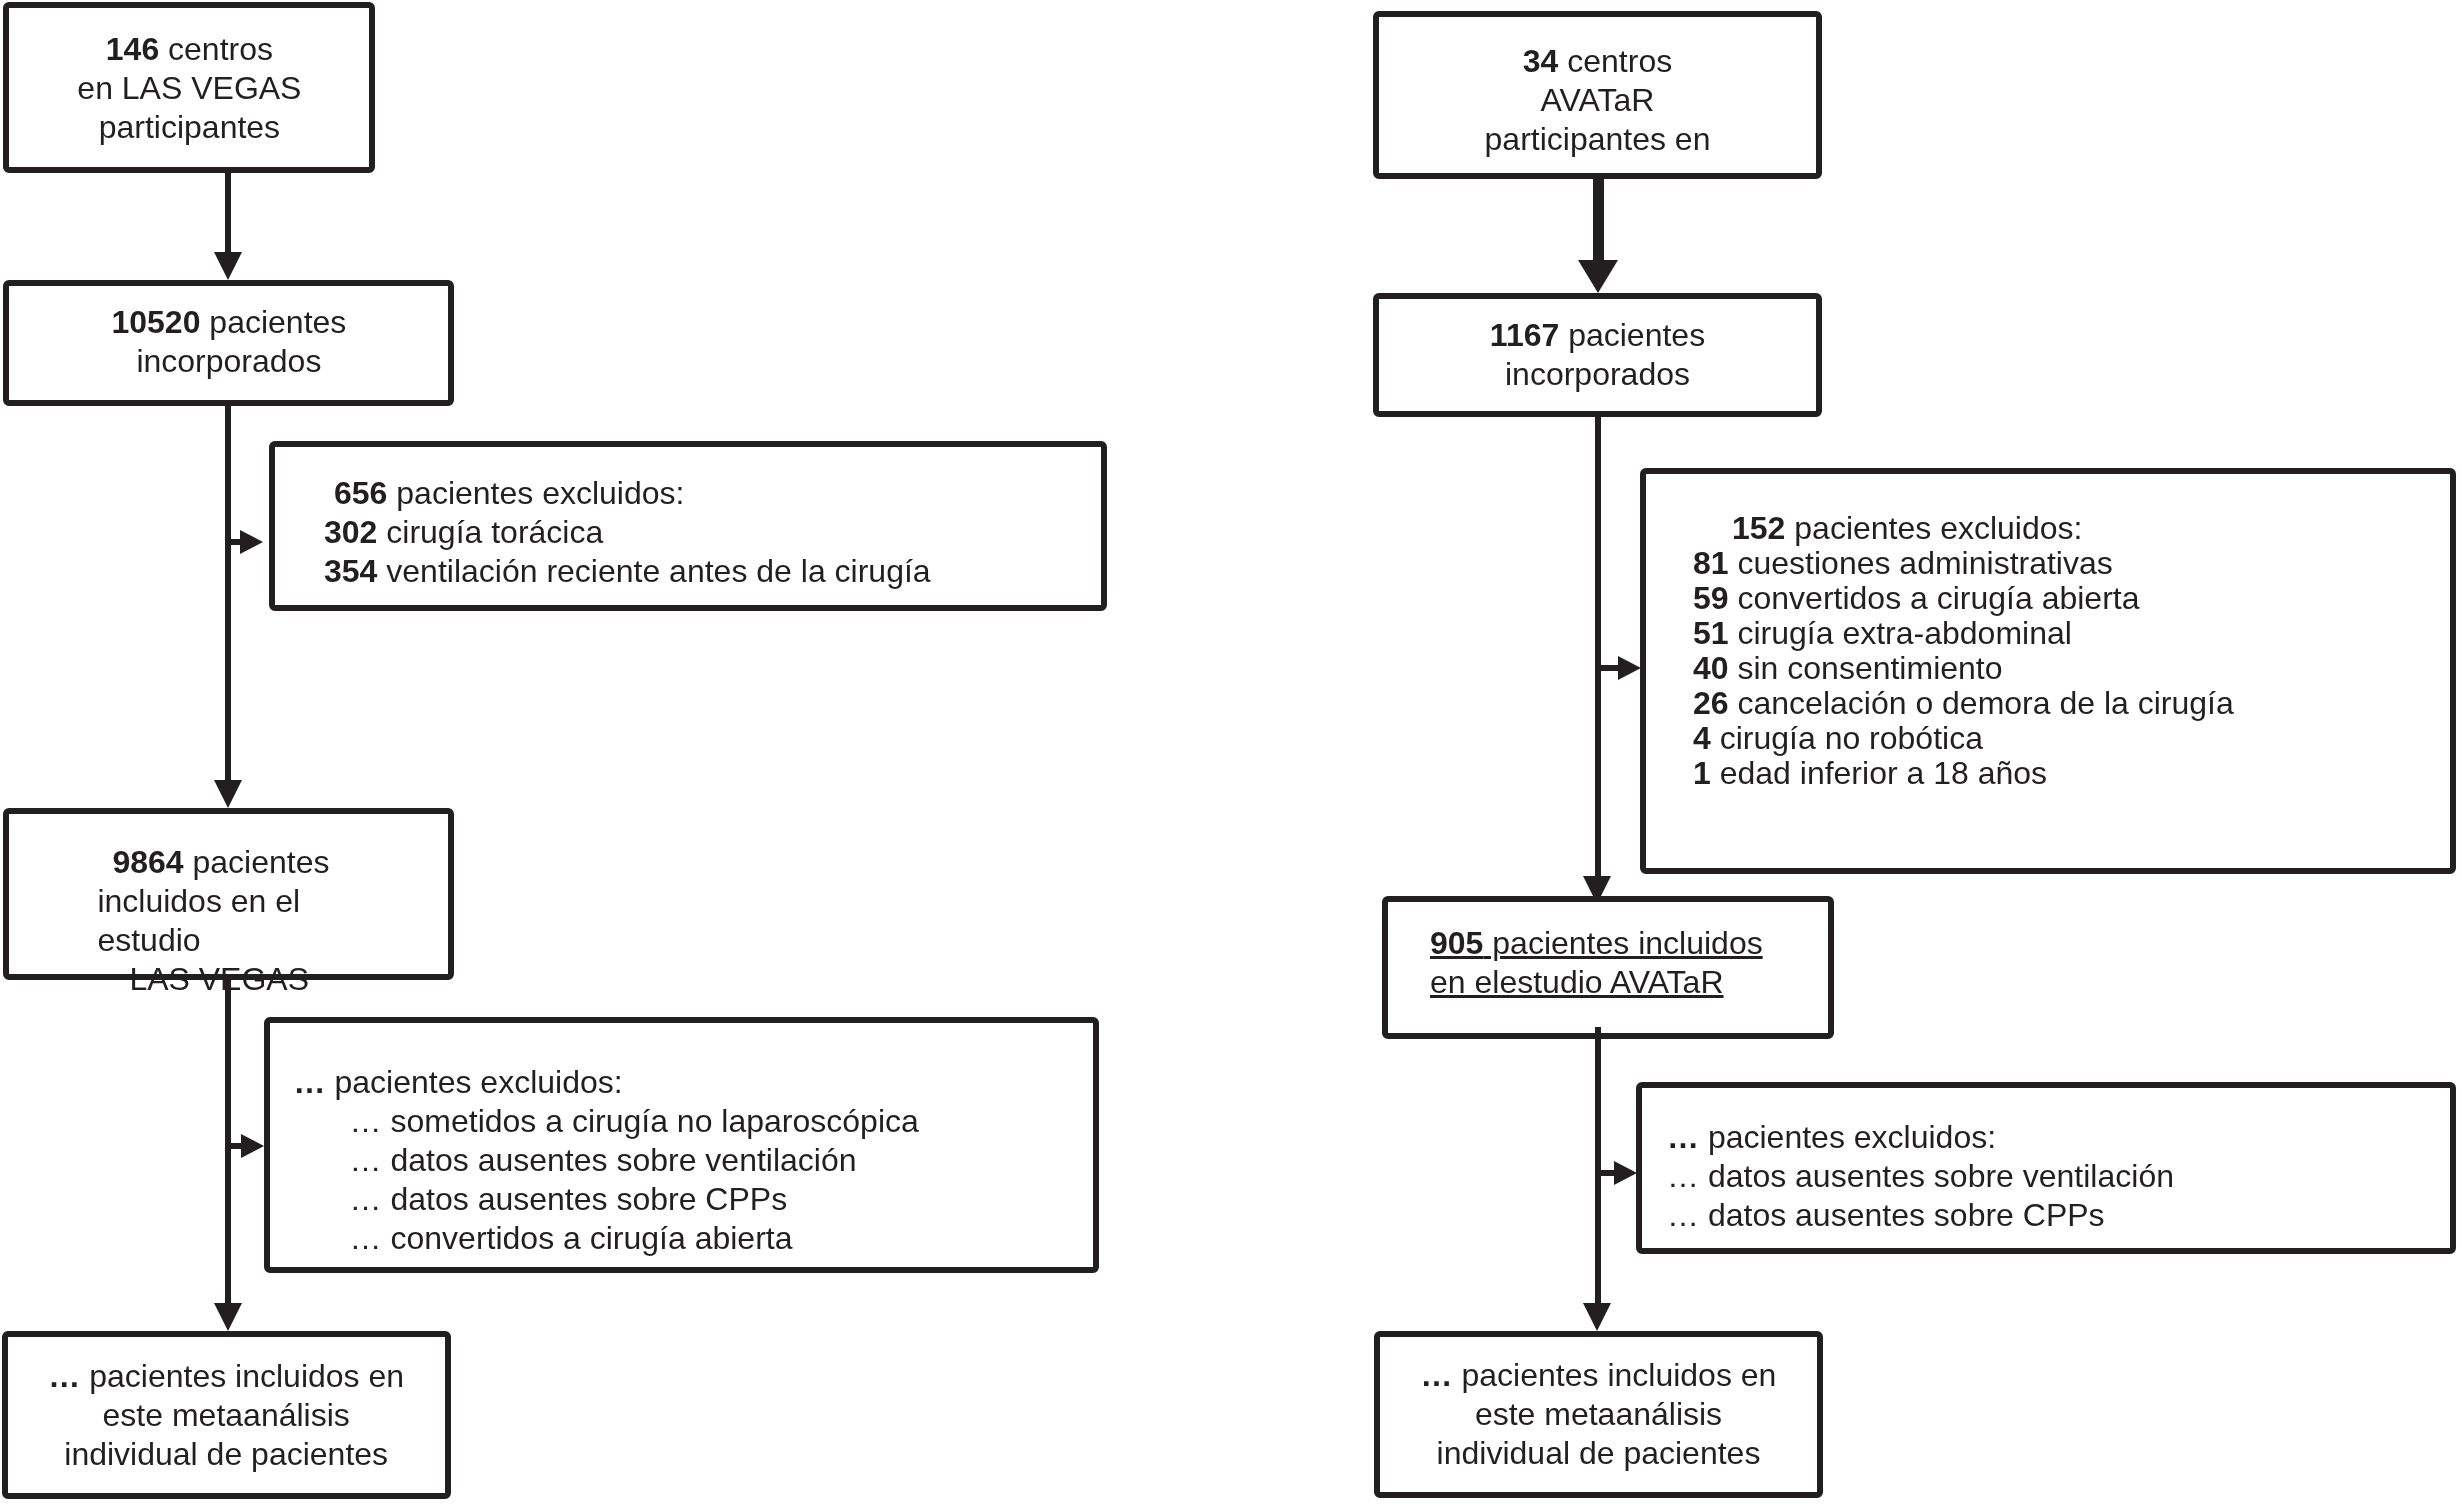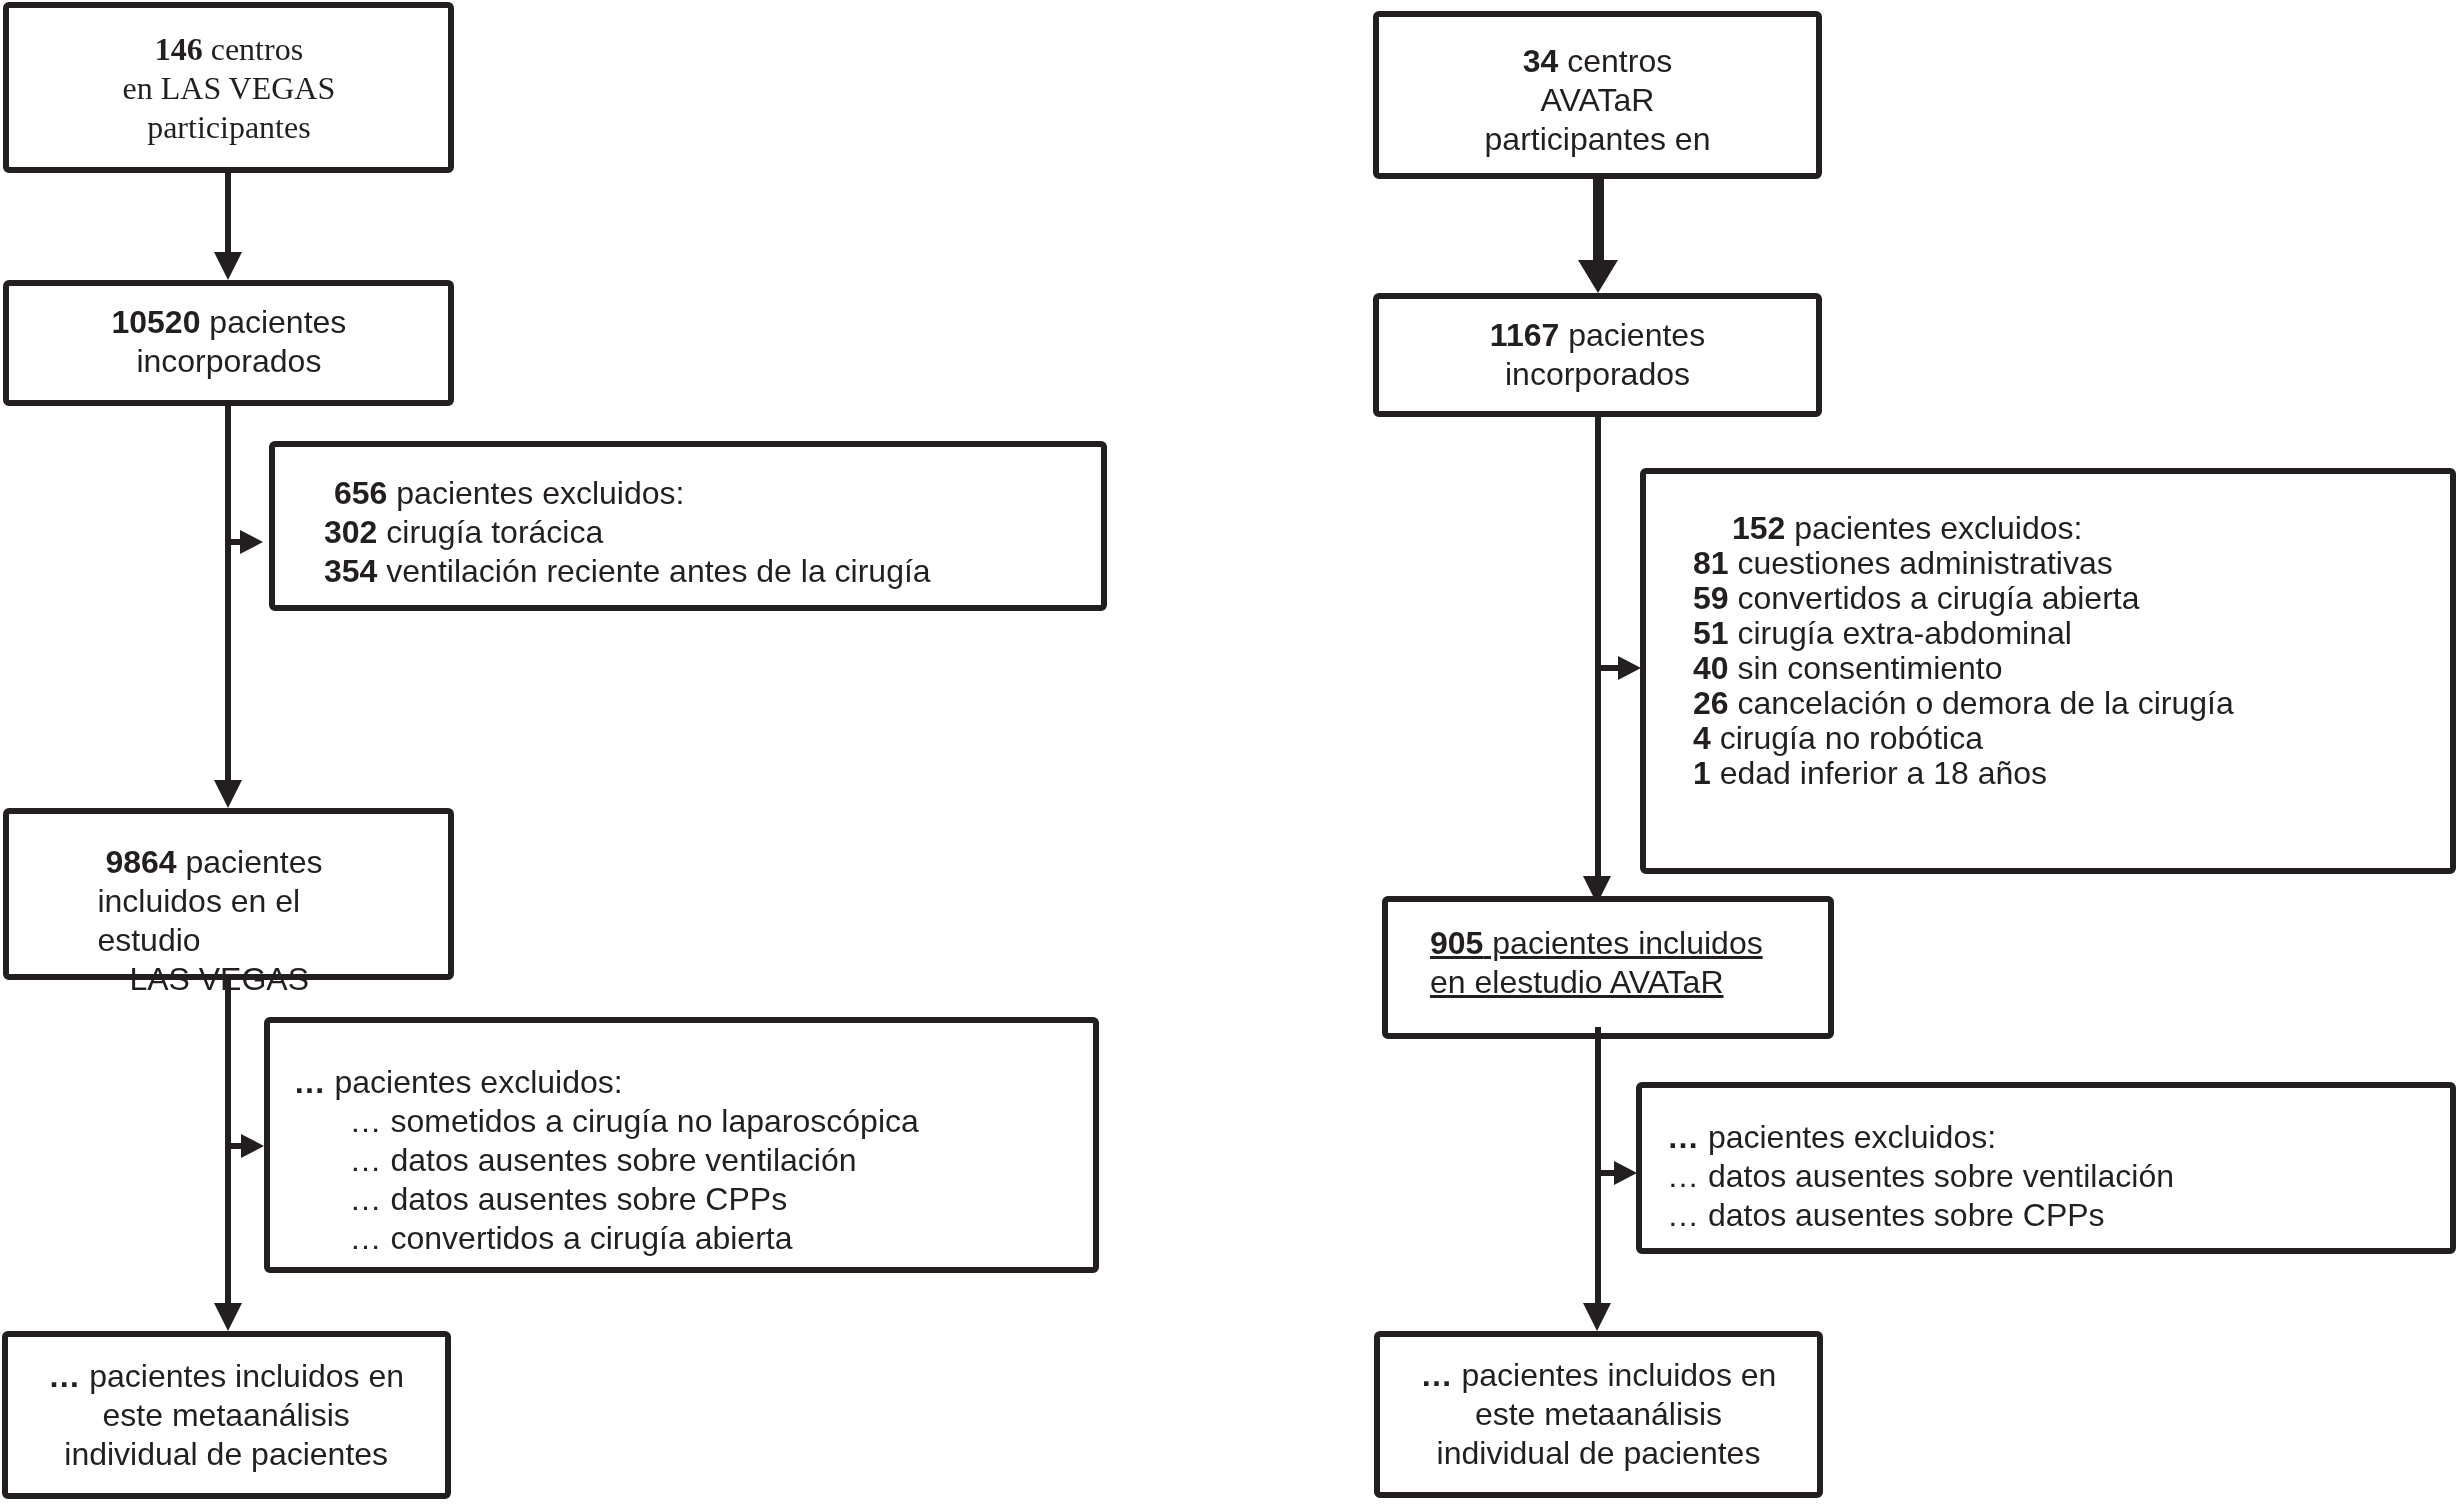--- a/index.html
+++ b/index.html
@@ -48,31 +48,31 @@
   .p-l2{padding-top:17px;}
   .p-le1{padding:27px 17px 0 49px;}
   .p-l3{padding:29px 17px 0 88px;}
   .p-le2{padding:40px 17px 0 23.6px;}
   .p-r1{padding-top:25px;}
   .p-r2{padding-top:17px;}
   .p-re1{padding:37px 17px 0 47px;line-height:35px;}
   .p-r3{padding:22px 17px 0 42px;}
   .p-re2{padding:30px 17px 0 25px;}
   .ind-sm{margin-left:10px;}
-  .ind-18{margin-left:8px;}
+  .ind-18{margin-left:15px;}
   .ind-38{margin-left:32px;}
   .ind-46{margin-left:39px;}
   .ind-66{margin-left:56px;}
 </style>
 </head>
 <body>
 
 <div class="canvas">
 
-  <div class="box txt-center p-l1" style="left:3.4px;top:1.7px;width:451px;height:171px;font-family:Liberation Serif, serif;">
+  <div class="box txt-center p-l1" style="left:3.4px;top:1.7px;width:372px;height:171px;">
     <div class="ln"><span class="b">146</span><span> centros</span></div>
     <div class="ln"><span>en LAS VEGAS</span></div>
     <div class="ln"><span>participantes</span></div>
   </div>
 
   <div class="vline" style="left:225px;top:171px;width:5.9px;height:84px;"></div>
   <div class="ah-down" style="left:214px;top:252px;"></div>
 
   <div class="box txt-center p-l2" style="left:3.4px;top:280px;width:451px;height:126px;">
     <div class="ln"><span class="b">10520</span><span> pacientes</span></div>

